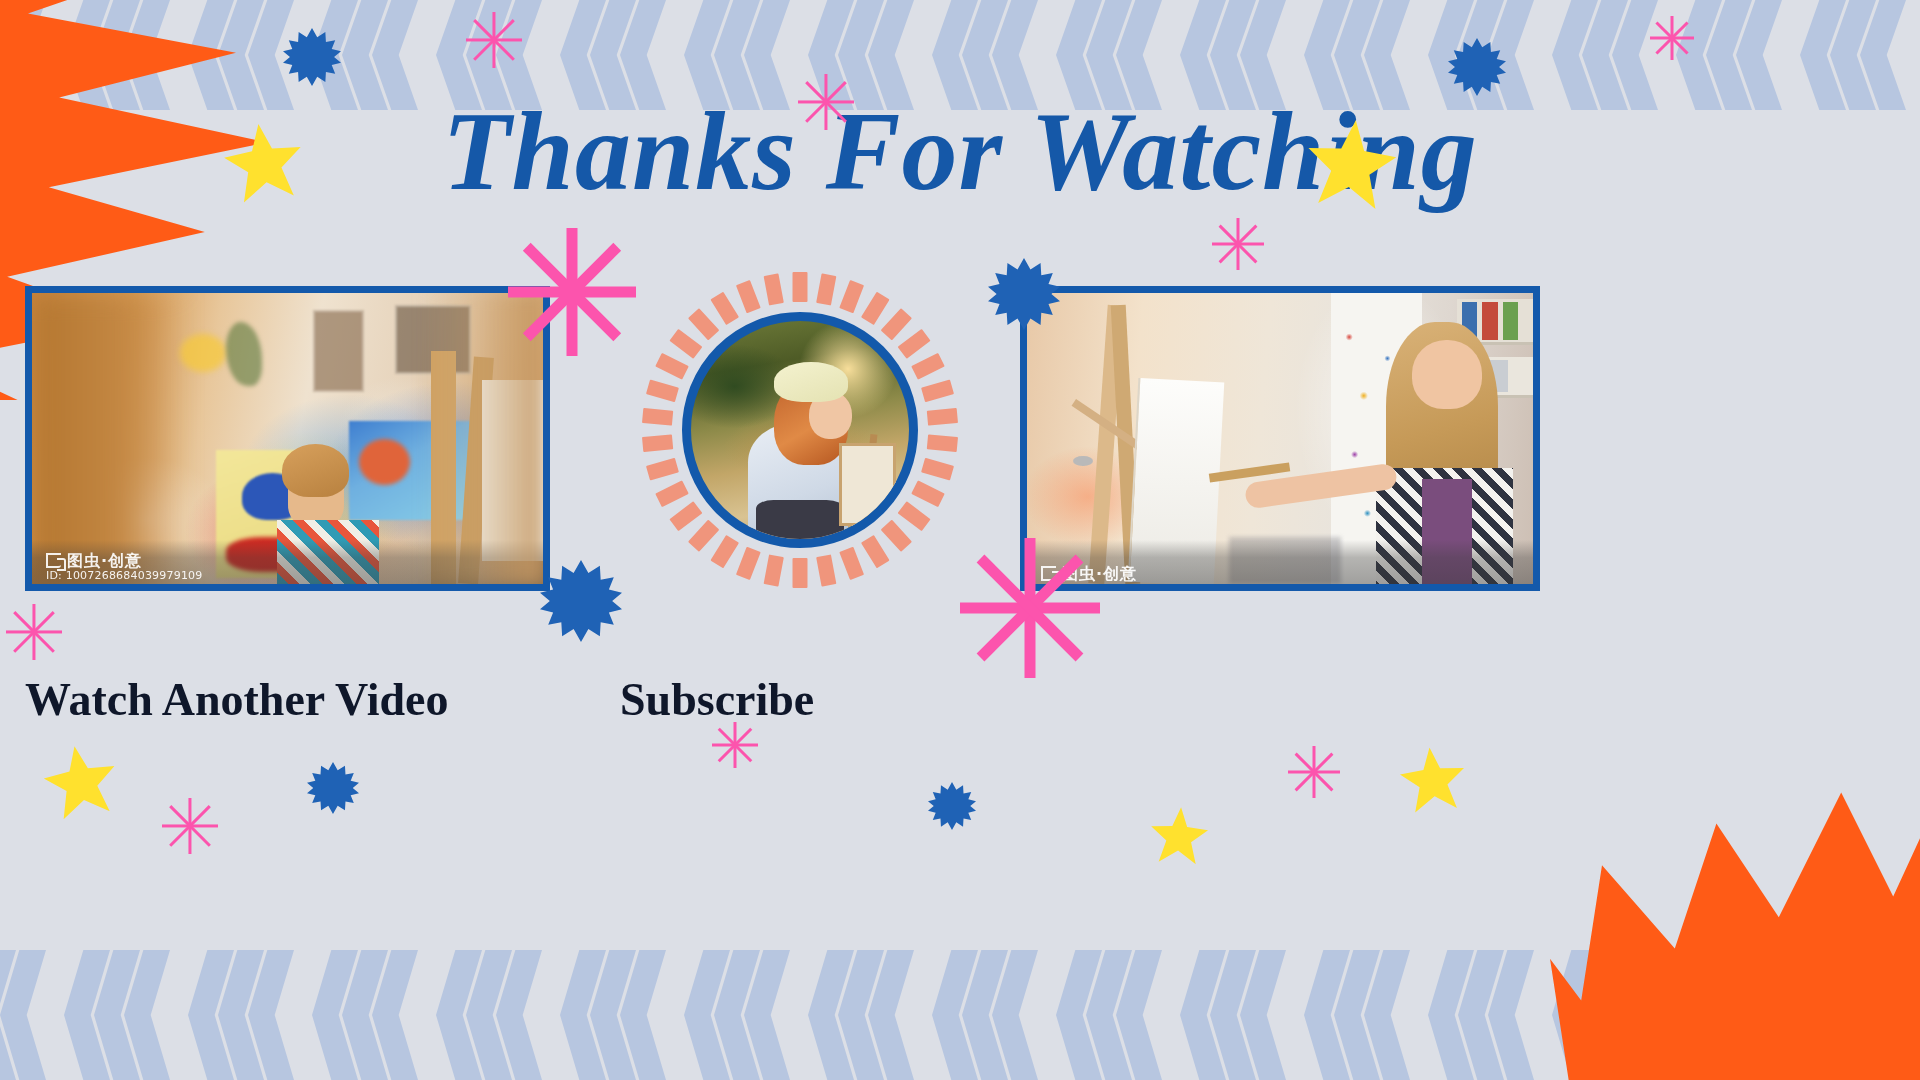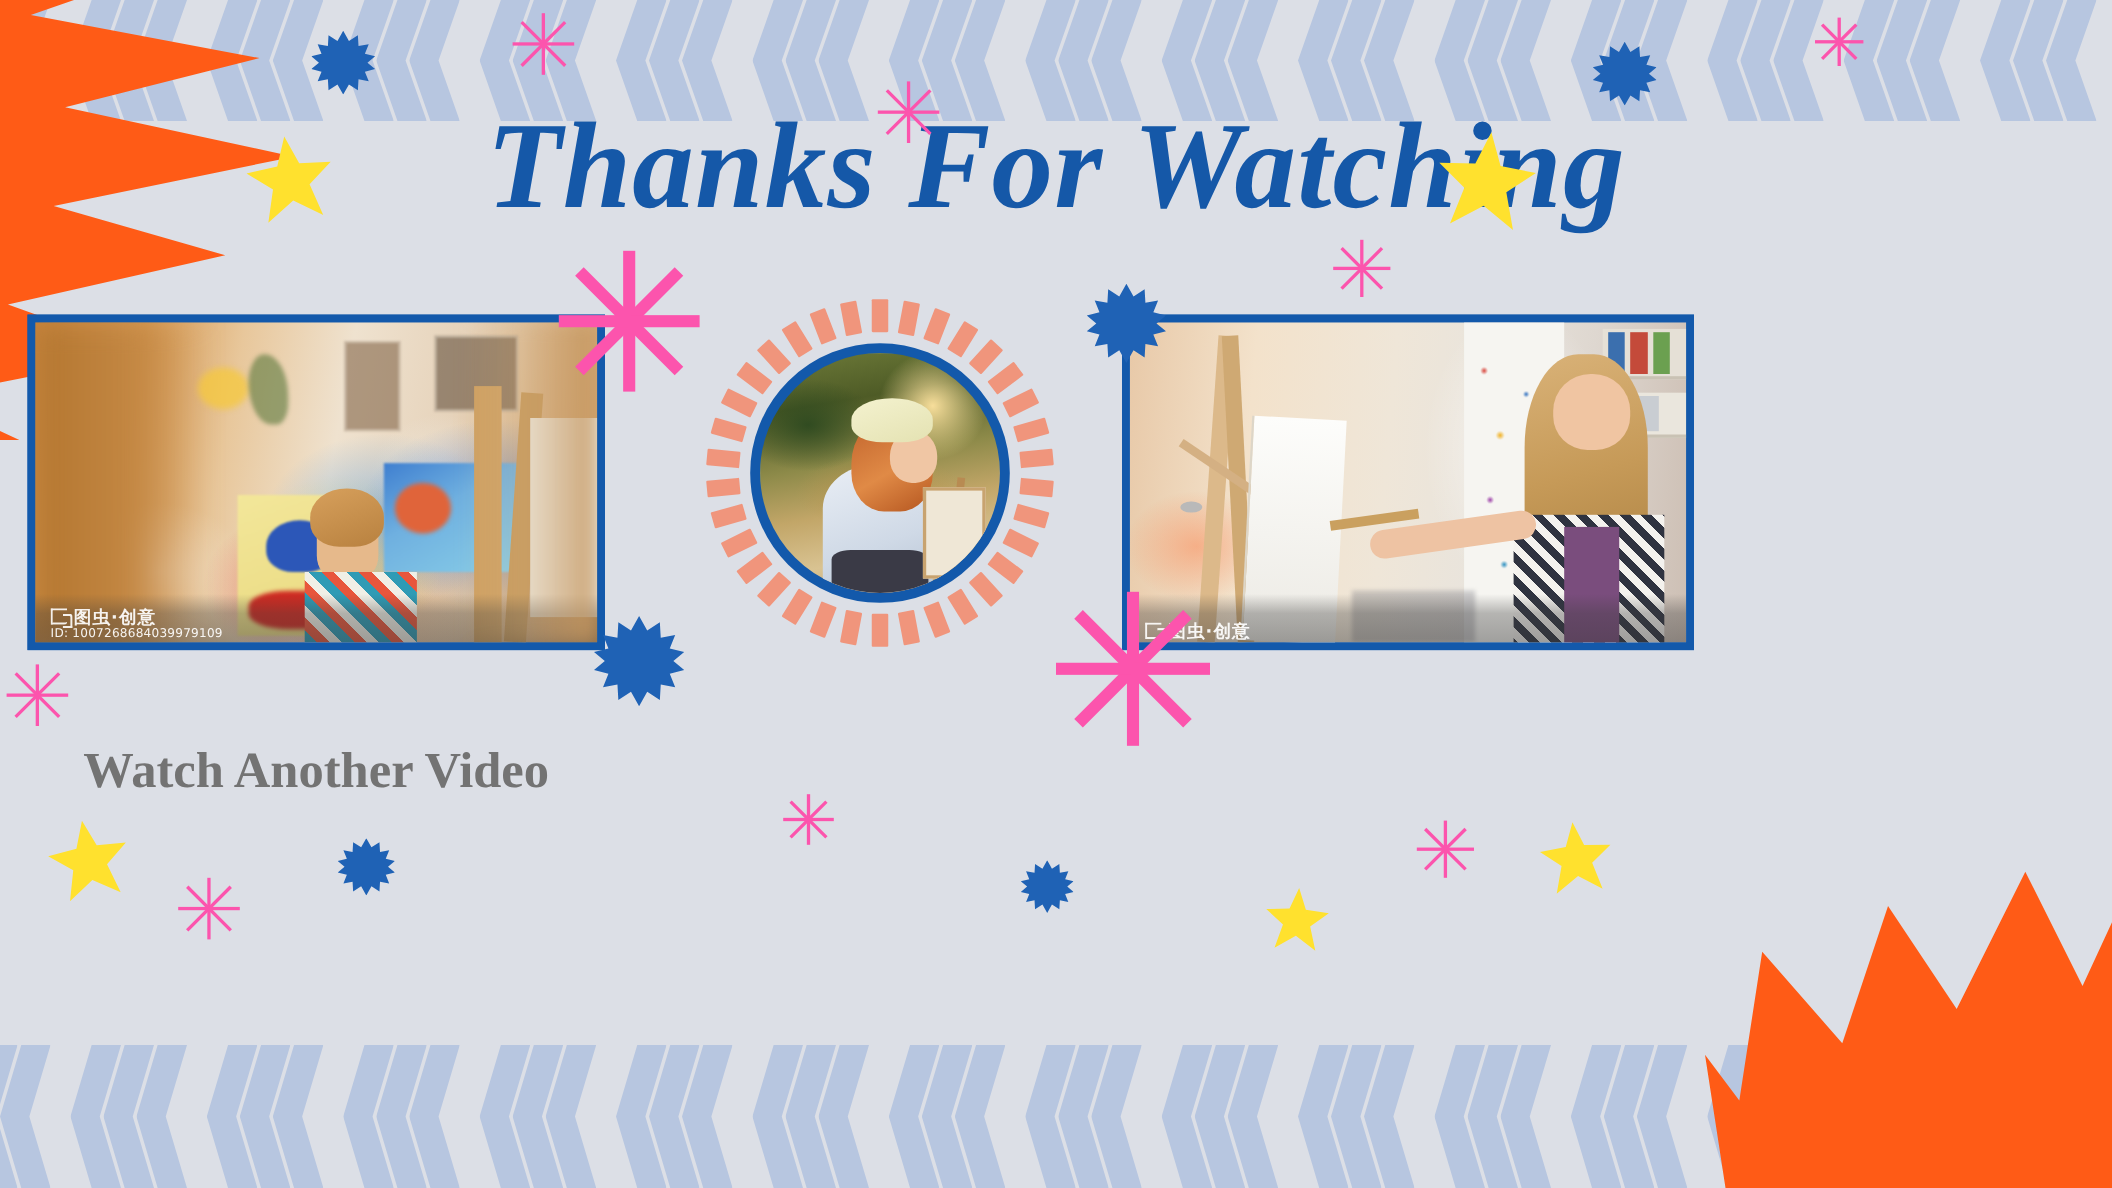--- a/index.html
+++ b/index.html
@@ -193,26 +193,26 @@
              display:flex; align-items:center; gap:6px; }
   .wm-mark { display:inline-block; width:15px; height:15px; border:2px solid rgba(255,255,255,.9);
              border-right:none; border-bottom-right-radius:3px; position:relative; }
   .wm-mark::after { content:""; position:absolute; right:-5px; top:3px; width:7px; height:9px;
              border:2px solid rgba(255,255,255,.9); border-left:none; border-top-right-radius:3px; }
   .wm-id { font-size:11px; line-height:13px; letter-spacing:.2px; }
 
   
   .caption {
     position:absolute;
-    color:#737373;
+    color:#0f172a;
     font-family:"Liberation Serif", serif;
     font-weight:bold;
     font-size:46px;
     white-space:nowrap;
-    text-align:center;
+    text-align:left;
   }
 </style>
 </head>
 <body>
 
 <div id="stage">
 
   <div class="chev-band top" id="chevTop">
       <div class="chev" style="left: -30px;"></div>
       <div class="chev" style="left: 0px;"></div>
@@ -395,20 +395,21 @@
         <div class="fig-shirt"></div>
         <div class="fig-skirt"></div>
         <div class="fig-hair"></div>
         <div class="fig-face"></div>
         <div class="fig-hat"></div>
         <div class="fig-easel"></div>
         <div class="fig-canvas"></div>
       </div>
     </div>
   </div>
+  <div class="caption" style="left:620px; top:673px; width:360px;">Subscribe</div>
 
   <div class="card" style="left:1020px; top:286px;">
     <div class="frame" style="left:0; top:0; width:520px; height:305px;">
       <div class="photo ph-right">
 
         <div style="position:absolute;left:14%;top:4%;width:3.2%;height:96%;background:#dcb98a;transform:rotate(4deg);"></div>
         <div style="position:absolute;left:18%;top:4%;width:3%;height:96%;background:#cfa973;transform:rotate(-3deg);"></div>
         <div style="position:absolute;left:8%;top:44%;width:16%;height:2.6%;background:#d4b083;transform:rotate(34deg);"></div>
         <div style="position:absolute;left:9%;top:56%;width:4%;height:3.6%;background:#b9b9b9;border-radius:50%;"></div>
 

